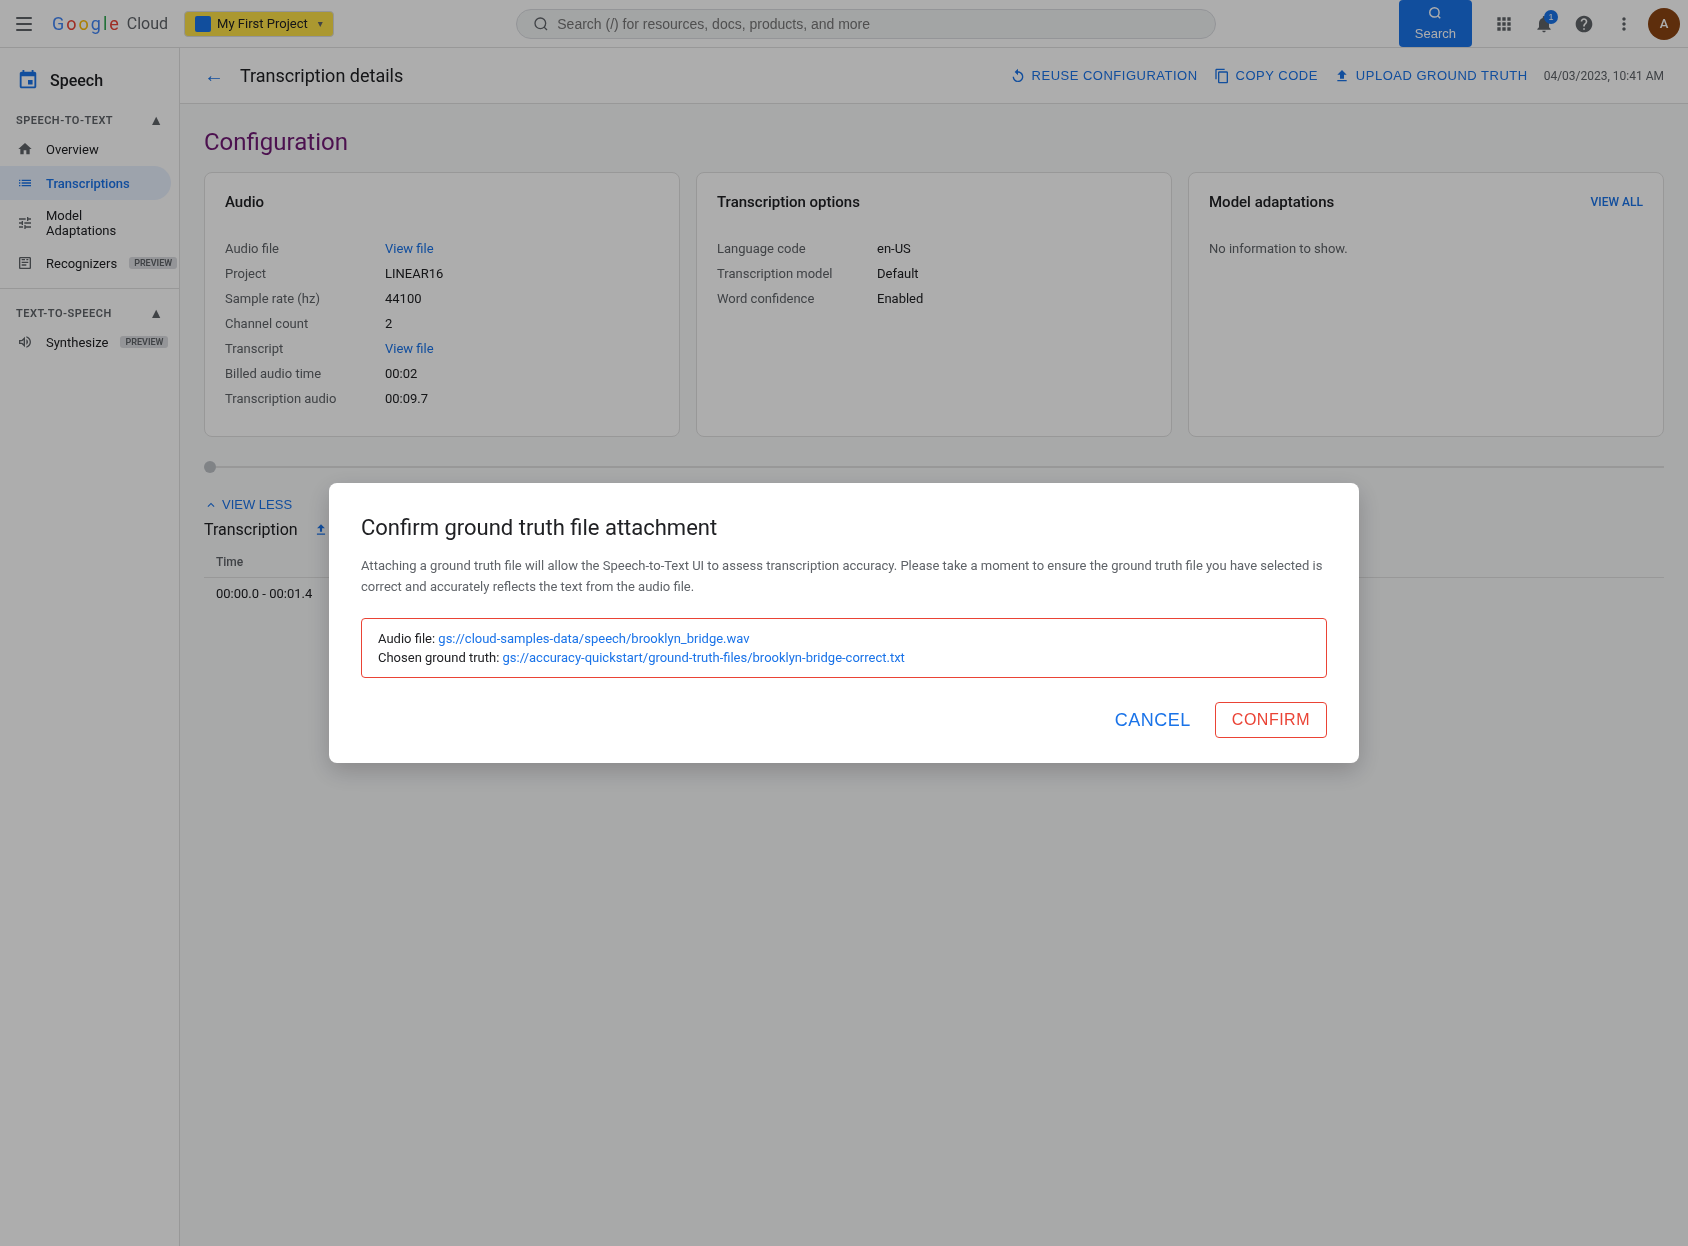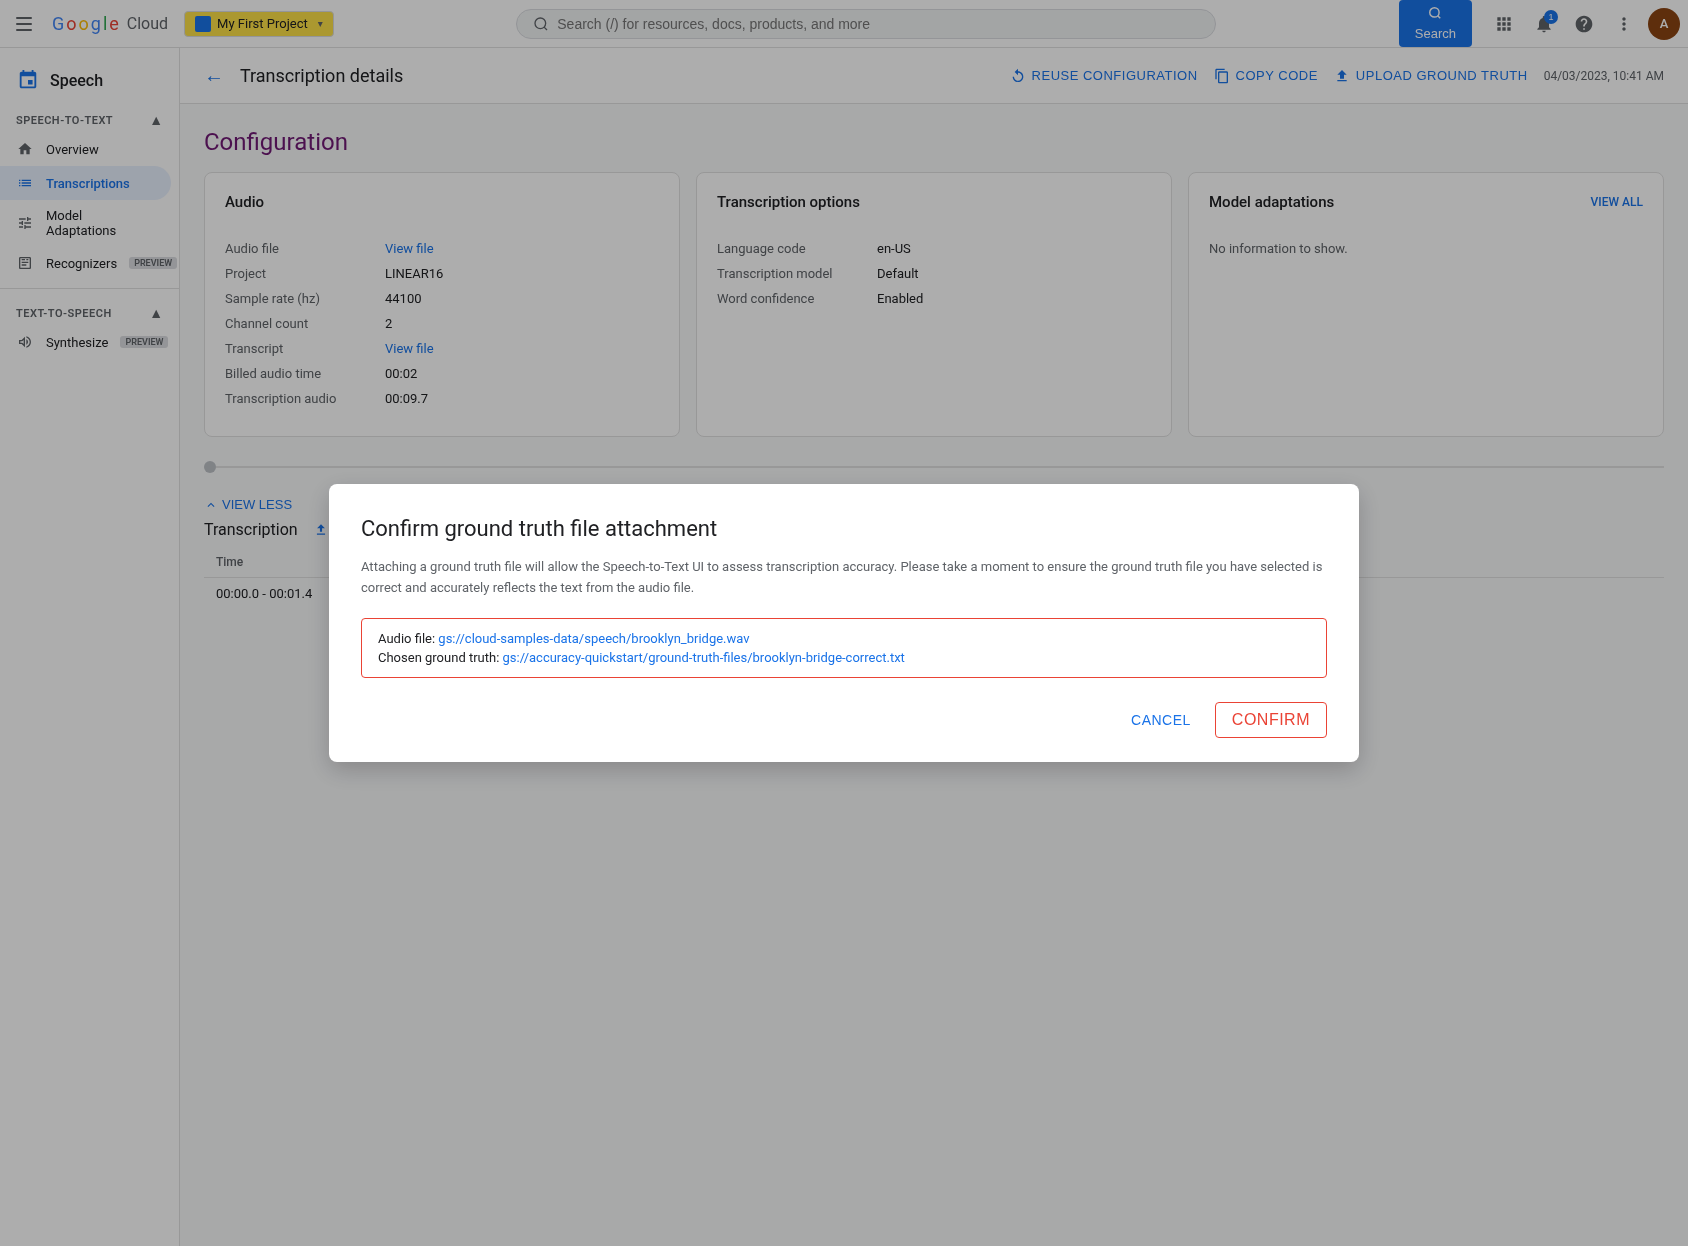--- a/index.html
+++ b/index.html
@@ -137,21 +137,21 @@
       padding: 12px 16px; font-size: 13px; color: #202124;
       margin-bottom: 24px; background: #fff;
     }
     .dialog-file-box .file-row { margin-bottom: 4px; }
     .dialog-file-box .file-row:last-child { margin-bottom: 0; }
     .file-label { color: #202124; }
     .file-value { color: #1a73e8; }
     .dialog-actions { display: flex; align-items: center; justify-content: flex-end; gap: 8px; }
     .cancel-btn {
       background: transparent; border: none; color: #1a73e8;
-      font-size: 14px; font-weight: 500; cursor: pointer;
+      font-size: 18px; font-weight: 500; cursor: pointer;
       padding: 8px 16px; border-radius: 4px; text-transform: uppercase;
       letter-spacing: 0.5px;
     }
     .confirm-btn {
       background: transparent; border: 1.5px solid #ea4335; color: #ea4335;
       font-size: 16px; font-weight: 500; cursor: pointer;
       padding: 8px 16px; border-radius: 4px; text-transform: uppercase;
       letter-spacing: 0.5px;
     }
   </style>

